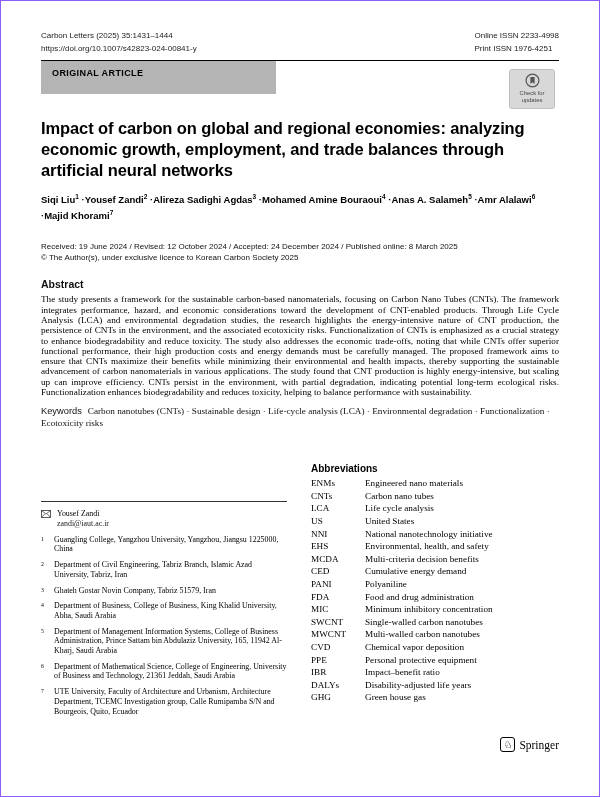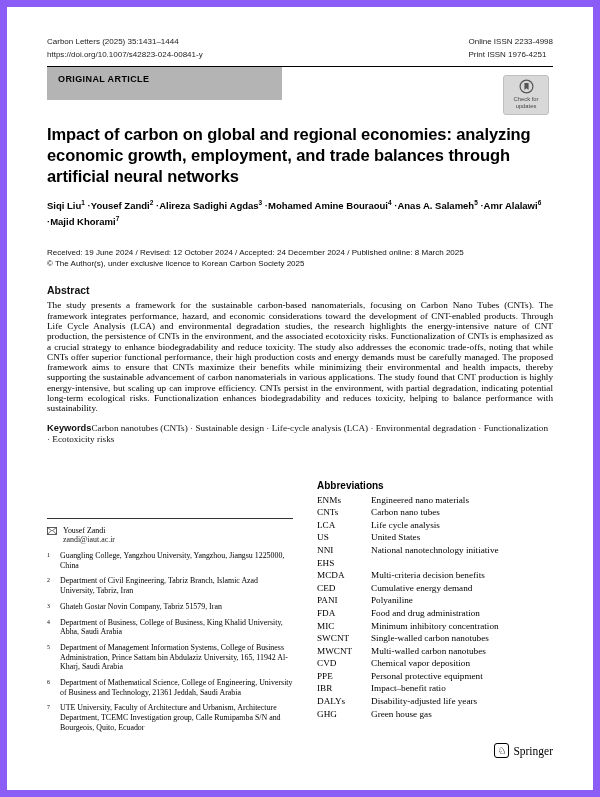--- a/index.html
+++ b/index.html
@@ -1,18 +1,18 @@
 <!DOCTYPE html>
 <html><head>
 <meta charset="utf-8">
 <style>
   html,body { margin:0; padding:0; background:#e9e9e9; }
   .page {
     width:600px; height:797px; margin:0 auto; background:#ffffff;
-    border:7px solid #8b5cf6; box-sizing:border-box; position:relative;
+    border:1px solid #8b5cf6; box-sizing:border-box; position:relative;
     font-family:"Liberation Sans", sans-serif; color:#111; overflow:hidden;
   }
   .content { padding:28px 40px 0 40px; }
 
   
   .header-meta { display:flex; justify-content:space-between; font-size:8px; line-height:13px; color:#222; }
   .hm-right { text-align:left; }
   .doi-link { color:#222; text-decoration:none; display:block; }
 
   .rule-black { border-top:1.5px solid #000; margin-top:5px; }
@@ -42,21 +42,21 @@
 
   .dates { margin-top:19px; font-size:8px; line-height:11px; color:#111; }
 
   .abstract-h { margin-top:15px; font-size:10.5px; font-weight:bold; }
   .abstract-body {
     font-family:"Liberation Serif", serif; font-size:9.2px; line-height:10.3px;
     text-align:justify; margin-top:4px; color:#000;
   }
 
   .keywords { margin-top:9px; font-family:"Liberation Serif", serif; font-size:9.2px; line-height:11.5px; max-width:512px; }
-  .keywords .kw-label { font-family:"Liberation Sans", sans-serif; font-weight:bold; font-size:9.3px; }
+  .keywords .kw-label { font-family:"Liberation Sans", sans-serif; font-weight:normal; font-size:9.3px; margin-right:6px; }
 
   .columns { display:flex; margin-top:34px; gap:24px; }
   .col-left { width:246px; flex:none; font-family:"Liberation Serif", serif; font-size:7.9px; line-height:9.7px; color:#000; }
   .col-right { flex:1; font-family:"Liberation Serif", serif; font-size:9.2px; color:#000; }
 
   .fn-rule { border-top:1px solid #333; margin-top:38px; margin-bottom:7px; }
   .correspondence { display:flex; gap:6px; }
   .correspondence svg { flex:none; margin-top:1px; }
   .affil { display:flex; margin-top:6px; }
   .affil sup { width:13px; flex:none; font-size:5.8px; }
@@ -179,20 +179,21 @@
         <div class="abbr-row">
             <span class="abbr-term">US</span>
             <span class="abbr-def">United States</span>
           </div>
         <div class="abbr-row">
             <span class="abbr-term">NNI</span>
             <span class="abbr-def">National nanotechnology initiative</span>
           </div>
         <div class="abbr-row">
             <span class="abbr-term">EHS</span>
+            <span class="abbr-def">Environmental, health, and safety</span>
           </div>
         <div class="abbr-row">
             <span class="abbr-term">MCDA</span>
             <span class="abbr-def">Multi-criteria decision benefits</span>
           </div>
         <div class="abbr-row">
             <span class="abbr-term">CED</span>
             <span class="abbr-def">Cumulative energy demand</span>
           </div>
         <div class="abbr-row">

